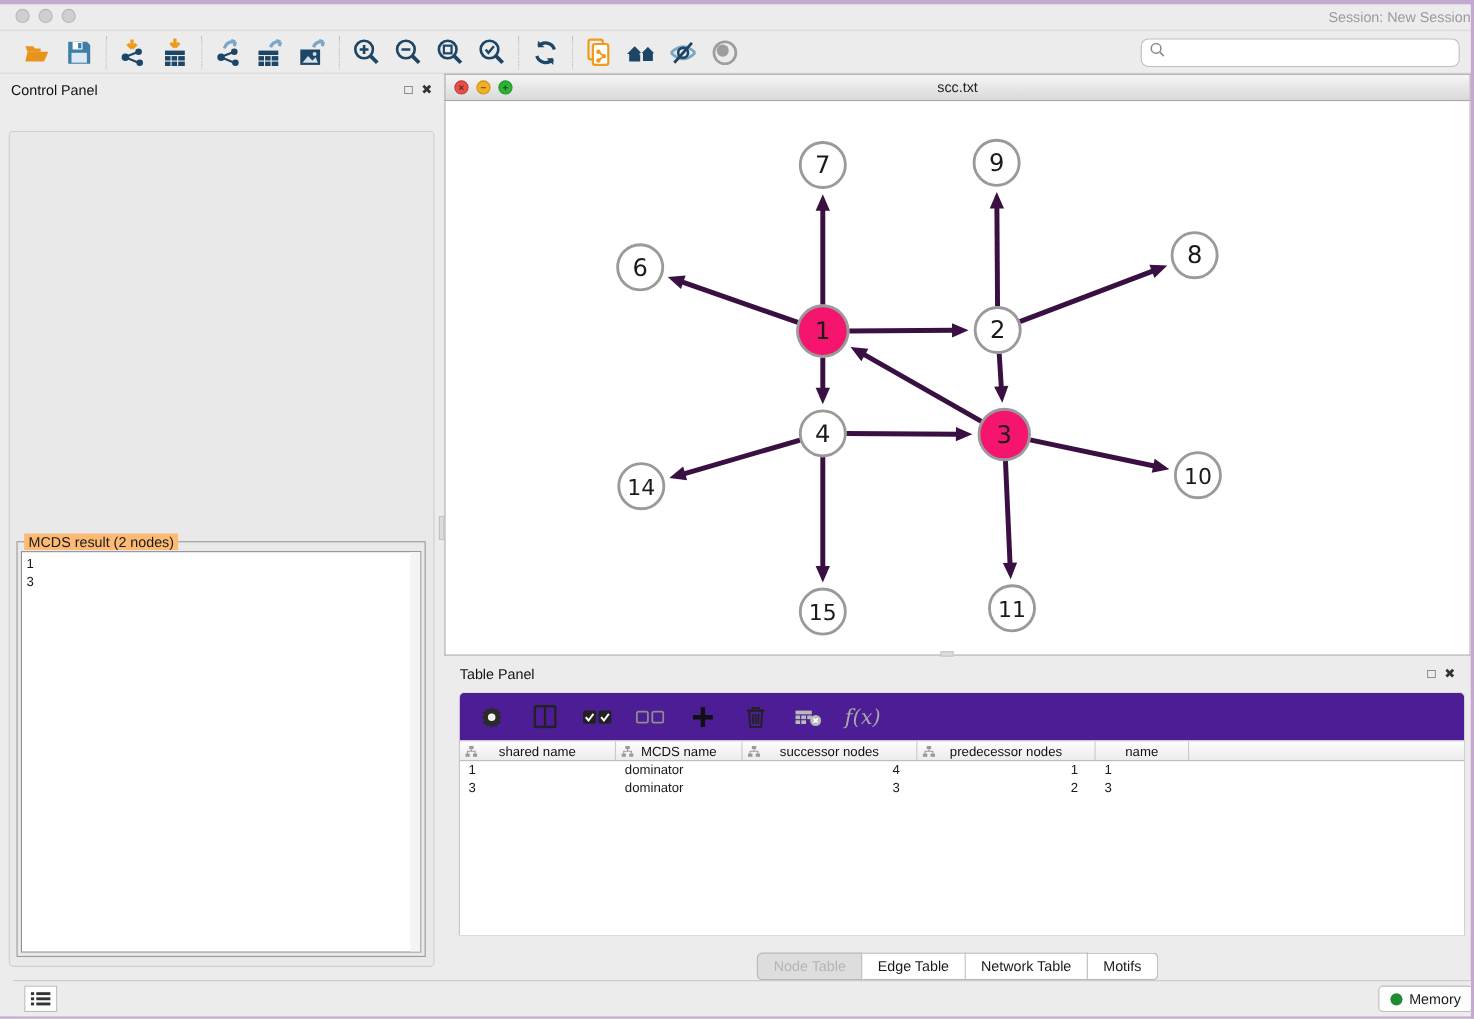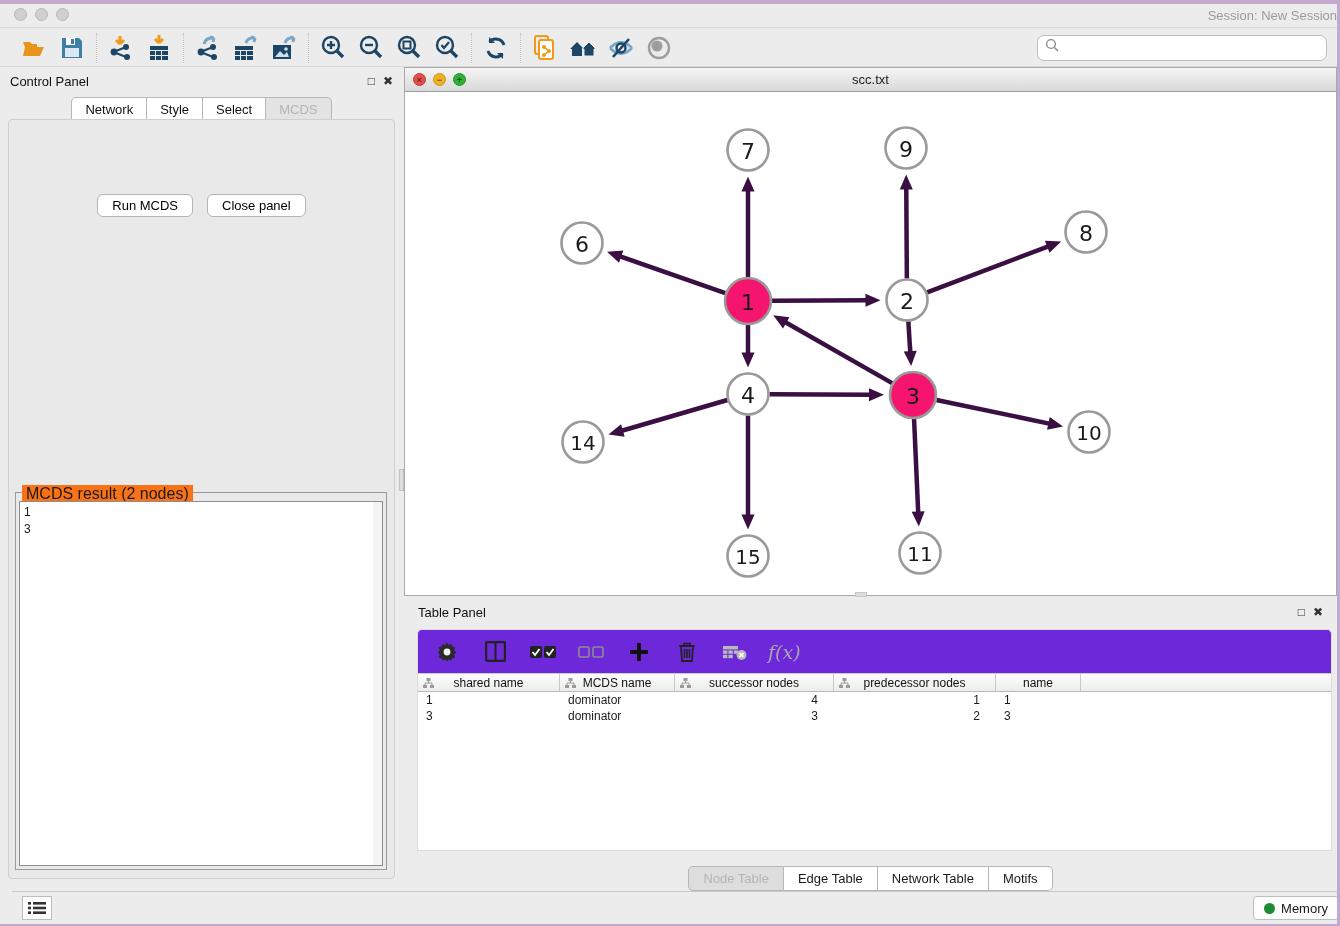--- a/index.html
+++ b/index.html
@@ -42,21 +42,21 @@
   .opt-label { text-align:center; font-size:13px; margin-top:18px; }
   .criterion { position:absolute; left:36px; top:40px; width:312px; height:23px; background:#fff;
     border:1px solid #b5b5b5; border-radius:6px; display:flex; align-items:center; padding:0 8px;
     font-size:13px; }
   .criterion .chevrons { margin-left:auto; display:flex; flex-direction:column; gap:1px; }
   .cp-buttons { position:absolute; left:0; top:74px; width:100%; display:flex; justify-content:center; gap:14px; }
   .btn { background:#fff; border:1px solid #b5b5b5; border-radius:6px; font-size:13px; padding:3px 14px;
     font-family:inherit; }
   .result-box { position:absolute; left:6px; top:372px; width:372px; height:378px;
     border:1px solid #9a9a9a; }
-  .result-legend { position:absolute; top:-8px; left:6px; background:#f97316; padding:0 4px; font-size:16px; }
+  .result-legend { position:absolute; top:-8px; left:6px; background:#fdba74; padding:0 4px; font-size:13px; }
   .result-text { position:absolute; left:3px; top:8px; right:3px; bottom:3px; background:#fff;
     border:1px solid #8f8f8f; font-size:12px; line-height:17px; padding:2px 4px; white-space:pre; overflow:hidden; }
   .result-scroll { position:absolute; right:4px; top:9px; bottom:4px; width:9px; background:#f4f4f4; }
   
   .vsplit { position:absolute; left:399px; top:63px; width:5px; height:827px; }
   .vsplit .grip { position:absolute; left:0; top:402px; width:5px; height:22px; background:#dcdcdc; border:1px solid #c2c2c2; }
   .hgrip { position:absolute; left:855px; top:588px; width:12px; height:5px; background:#dcdcdc; border:1px solid #c6c6c6; }
   
   .net-window { position:absolute; left:404px; top:63px; width:933px; height:529px; }
   .net-titlebar { height:25px; background:linear-gradient(#f5f5f5,#d9d9d9); border:1px solid #a9a9a9;
@@ -65,21 +65,21 @@
   .tls { position:absolute; left:8px; top:5px; display:flex; gap:7px; }
   .tl { width:13px; height:13px; border-radius:50%; font-size:9px; font-weight:bold; display:flex;
     align-items:center; justify-content:center; color:rgba(0,0,0,.55); }
   .tl.red { background:#e5504a; border:1px solid #c23b36; }
   .tl.yellow { background:#efaf26; border:1px solid #cf9214; }
   .tl.green { background:#2fb137; border:1px solid #1f9627; }
   .net-canvas { position:absolute; left:0; top:25px; width:933px; height:504px; background:#fff;
     border:1px solid #a9a9a9; border-top:none; }
   
   .table-panel { position:absolute; left:404px; top:594px; width:933px; height:296px; }
-  .tp-card { position:absolute; left:13px; top:31px; width:915px; height:222px; background:#6d28d9;
+  .tp-card { position:absolute; left:13px; top:31px; width:915px; height:222px; background:#4c1d95;
     border:1px solid #dcdcdc; border-radius:5px 5px 0 0; overflow:hidden; }
   .tp-toolbar { height:43px; display:flex; align-items:center; gap:18px; padding:0 14px; }
   .fx { font-family:"DejaVu Serif","Liberation Serif",serif; font-style:italic; font-size:19px; color:#a9a9a9; }
   .grid-table { position:absolute; left:0; top:43px; right:0; bottom:0; background:#fff; font-size:12px; }
   .gt-header { display:flex; height:19px; background:linear-gradient(#fdfdfd,#ececec);
     border-top:1px solid #cccccc; border-bottom:1px solid #b9b9b9; }
   .gt-hcell { position:relative; display:flex; align-items:center; justify-content:center;
     border-right:1px solid #c9c9c9; font-size:12px; color:#111; }
   .gt-hcell .colicon { position:absolute; left:5px; top:4px; }
   .gt-row { display:flex; height:16px; align-items:center; }
@@ -277,31 +277,21 @@
 </div>
 
 <div class="control-panel">
   <div class="panel-head">
     <span class="panel-title">Control Panel</span>
     <span class="winbtns">
       <span class="wbtn">□</span>
       <span class="wbtn">✖</span>
     </span>
   </div>
-  <div class="cp-tabs" id="cp-tabs">
-      <span class="tab">Network</span>
-      <span class="tab">Style</span>
-      <span class="tab">Select</span>
-      <span class="tab last disabled-active">MCDS</span>
-    </div>
   <div class="cp-card">
-    <div class="cp-buttons">
-      <button class="btn">Run MCDS</button>
-      <button class="btn">Close panel</button>
-    </div>
     <div class="result-box">
       <span class="result-legend">MCDS result (2 nodes)</span>
       <div class="result-text" id="result-text">1
 3</div>
       <div class="result-scroll"></div>
     </div>
   </div>
 </div>
 
 <div class="vsplit">

